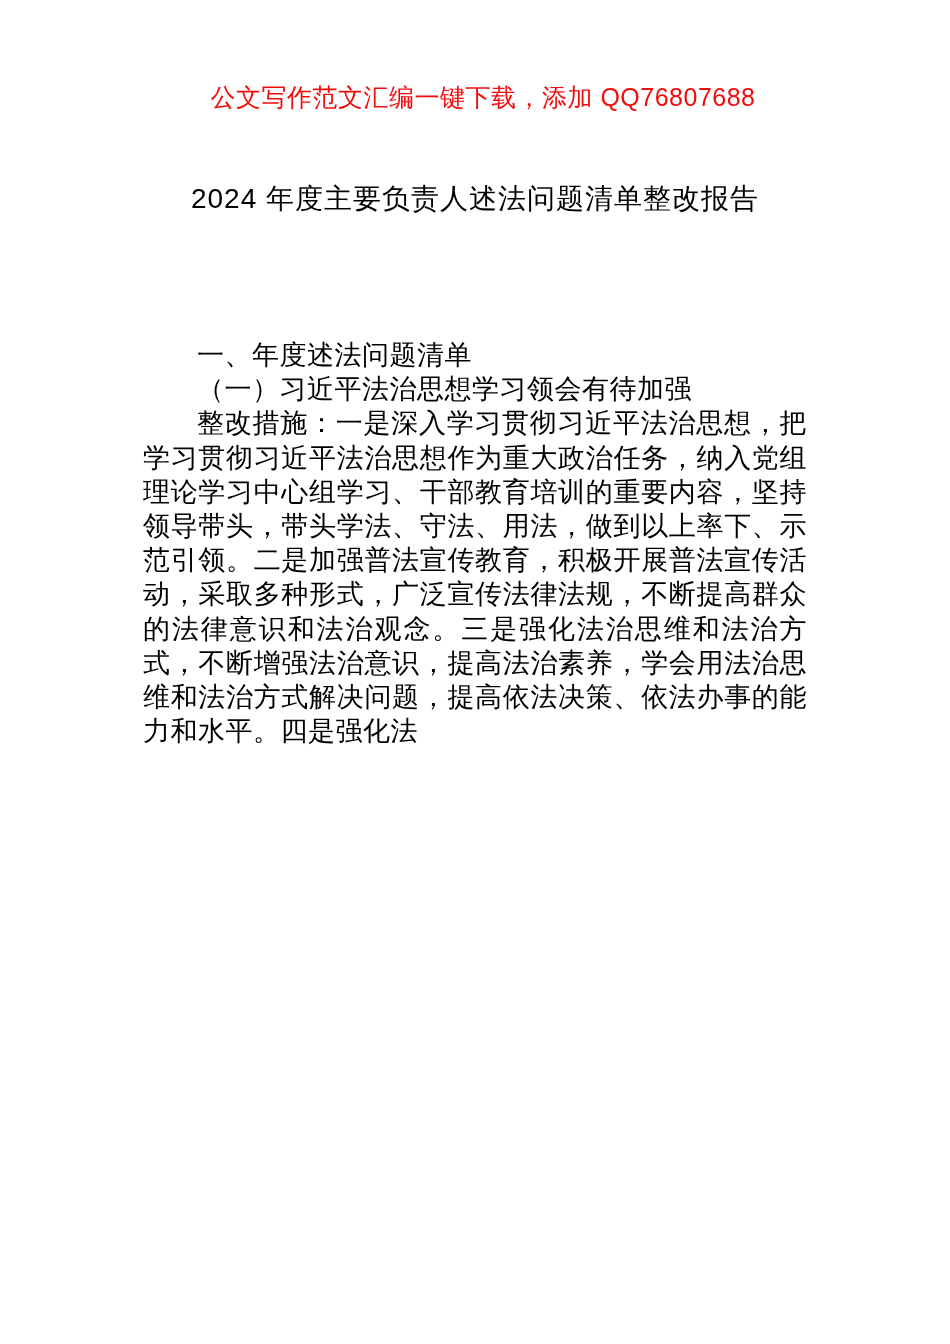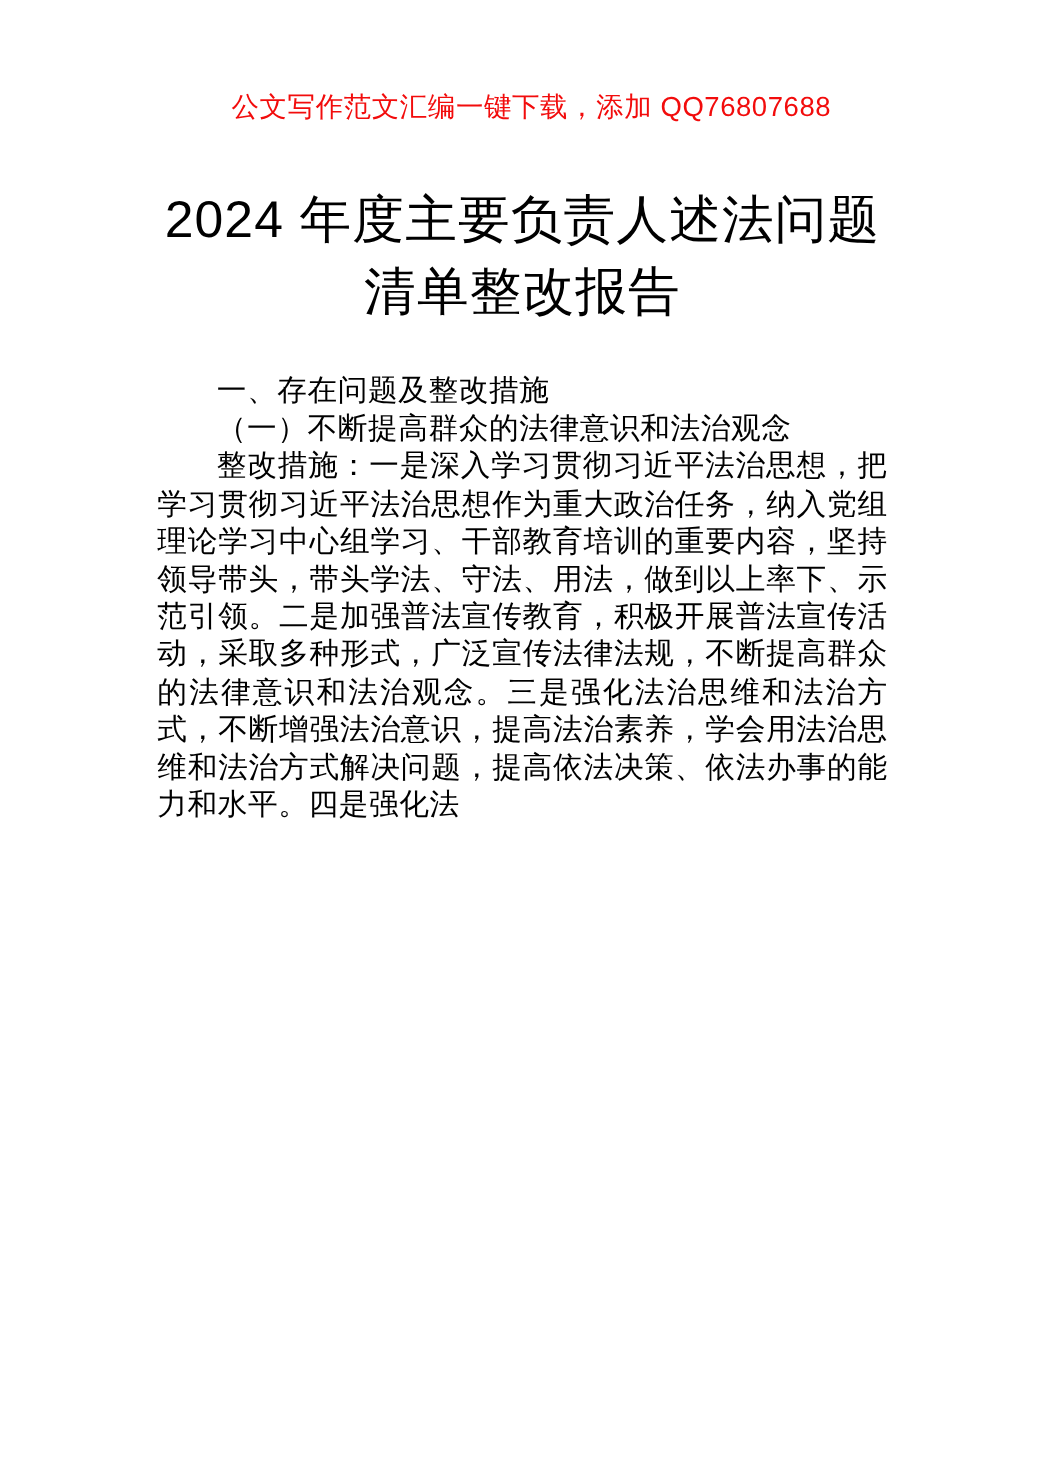--- a/index.html
+++ b/index.html
@@ -28,21 +28,21 @@
     letter-spacing: 0.5px;
     white-space: nowrap;
   }
   .doc-title {
     position: absolute;
     top: 166px;
     left: 135px;
     width: 680px;
     margin: 0;
     text-align: center;
-    font-size: 47px;
+    font-size: 28px;
     line-height: 66px;
     font-weight: 400;
     letter-spacing: 1px;
   }
   .doc-body {
     position: absolute;
     top: 338px;
     left: 143px;
     width: 664px;
     font-size: 27px;
@@ -60,18 +60,18 @@
 </head>
 <body>
 
 <div class="page">
 
   <div class="ad-line">公文写作范文汇编一键下载，添加 QQ76807688</div>
 
   <h1 class="doc-title">2024 年度主要负责人述法问题清单整改报告</h1>
 
   <div class="doc-body">
-    <p>一、存在问题及整改措施</p>
-    <p>（一）不断提高群众的法律意识和法治观念</p>
+    <p>一、年度述法问题清单</p>
+    <p>（一）习近平法治思想学习领会有待加强</p>
     <p>整改措施：一是深入学习贯彻习近平法治思想，把学习贯彻习近平法治思想作为重大政治任务，纳入党组理论学习中心组学习、干部教育培训的重要内容，坚持领导带头，带头学法、守法、用法，做到以上率下、示范引领。二是加强普法宣传教育，积极开展普法宣传活动，采取多种形式，广泛宣传法律法规，不断提高群众的法律意识和法治观念。三是强化法治思维和法治方式，不断增强法治意识，提高法治素养，学会用法治思维和法治方式解决问题，提高依法决策、依法办事的能力和水平。四是强化法</p>
   </div>
 
 </div>
 
 </body></html>

